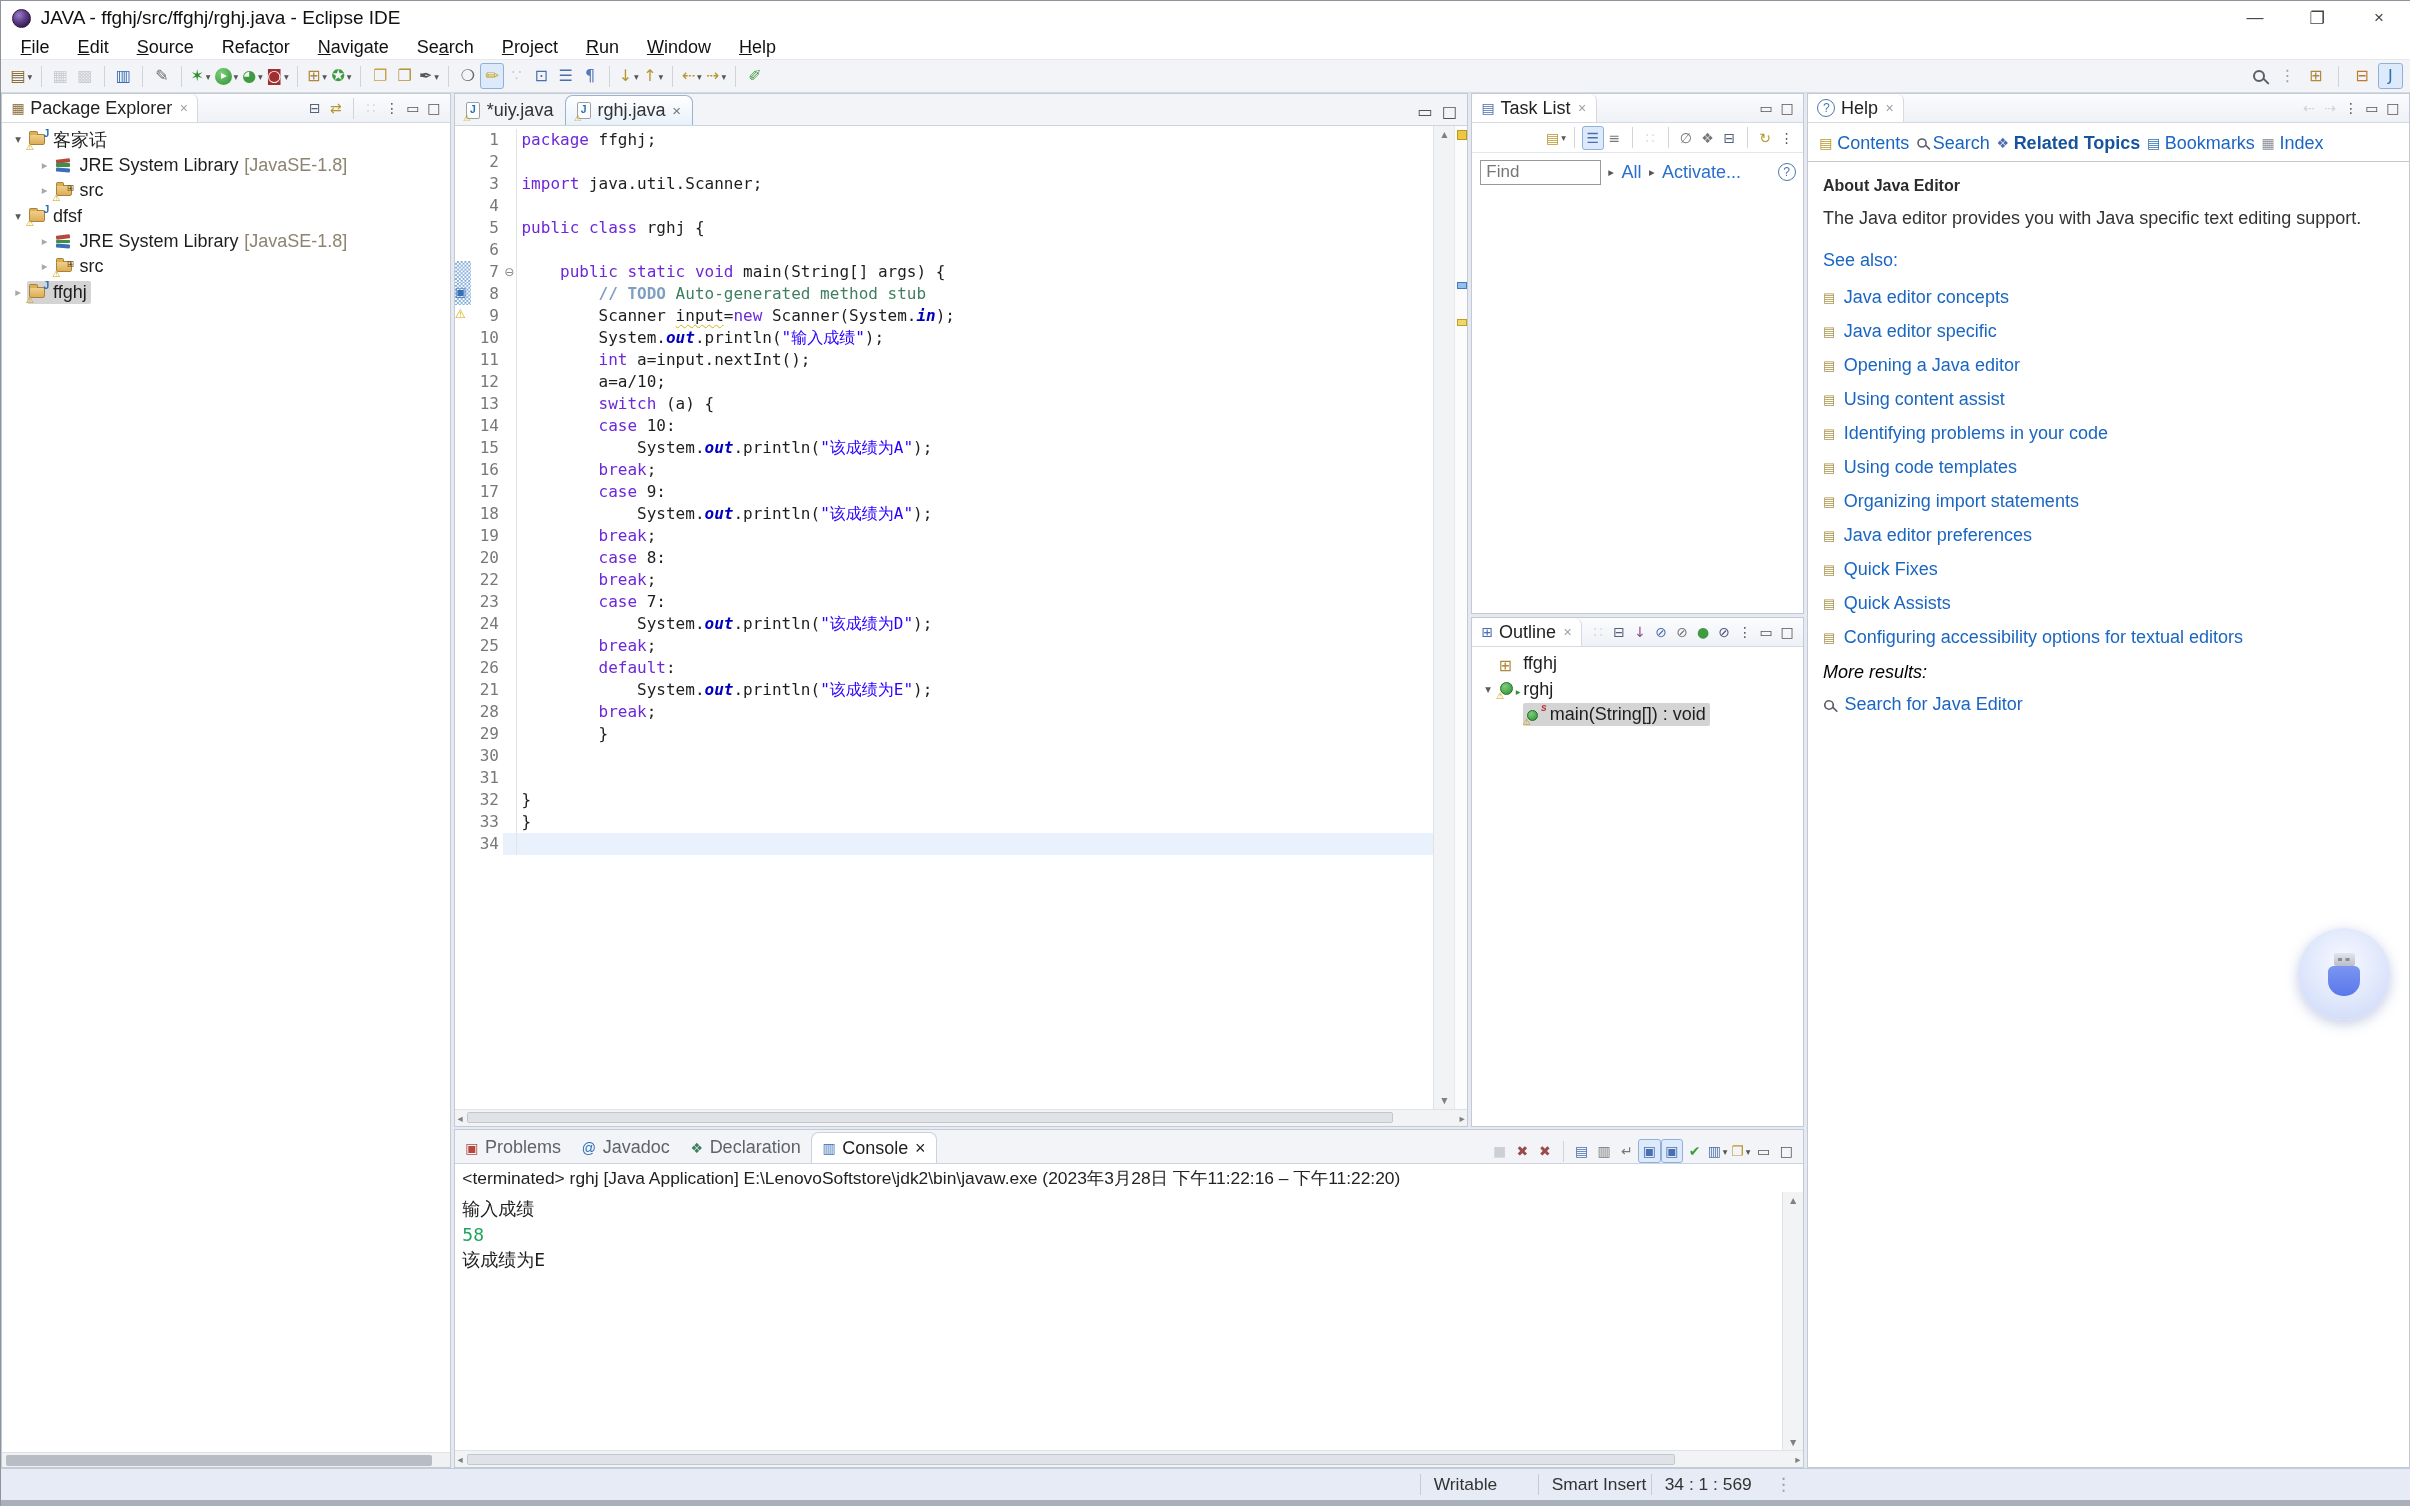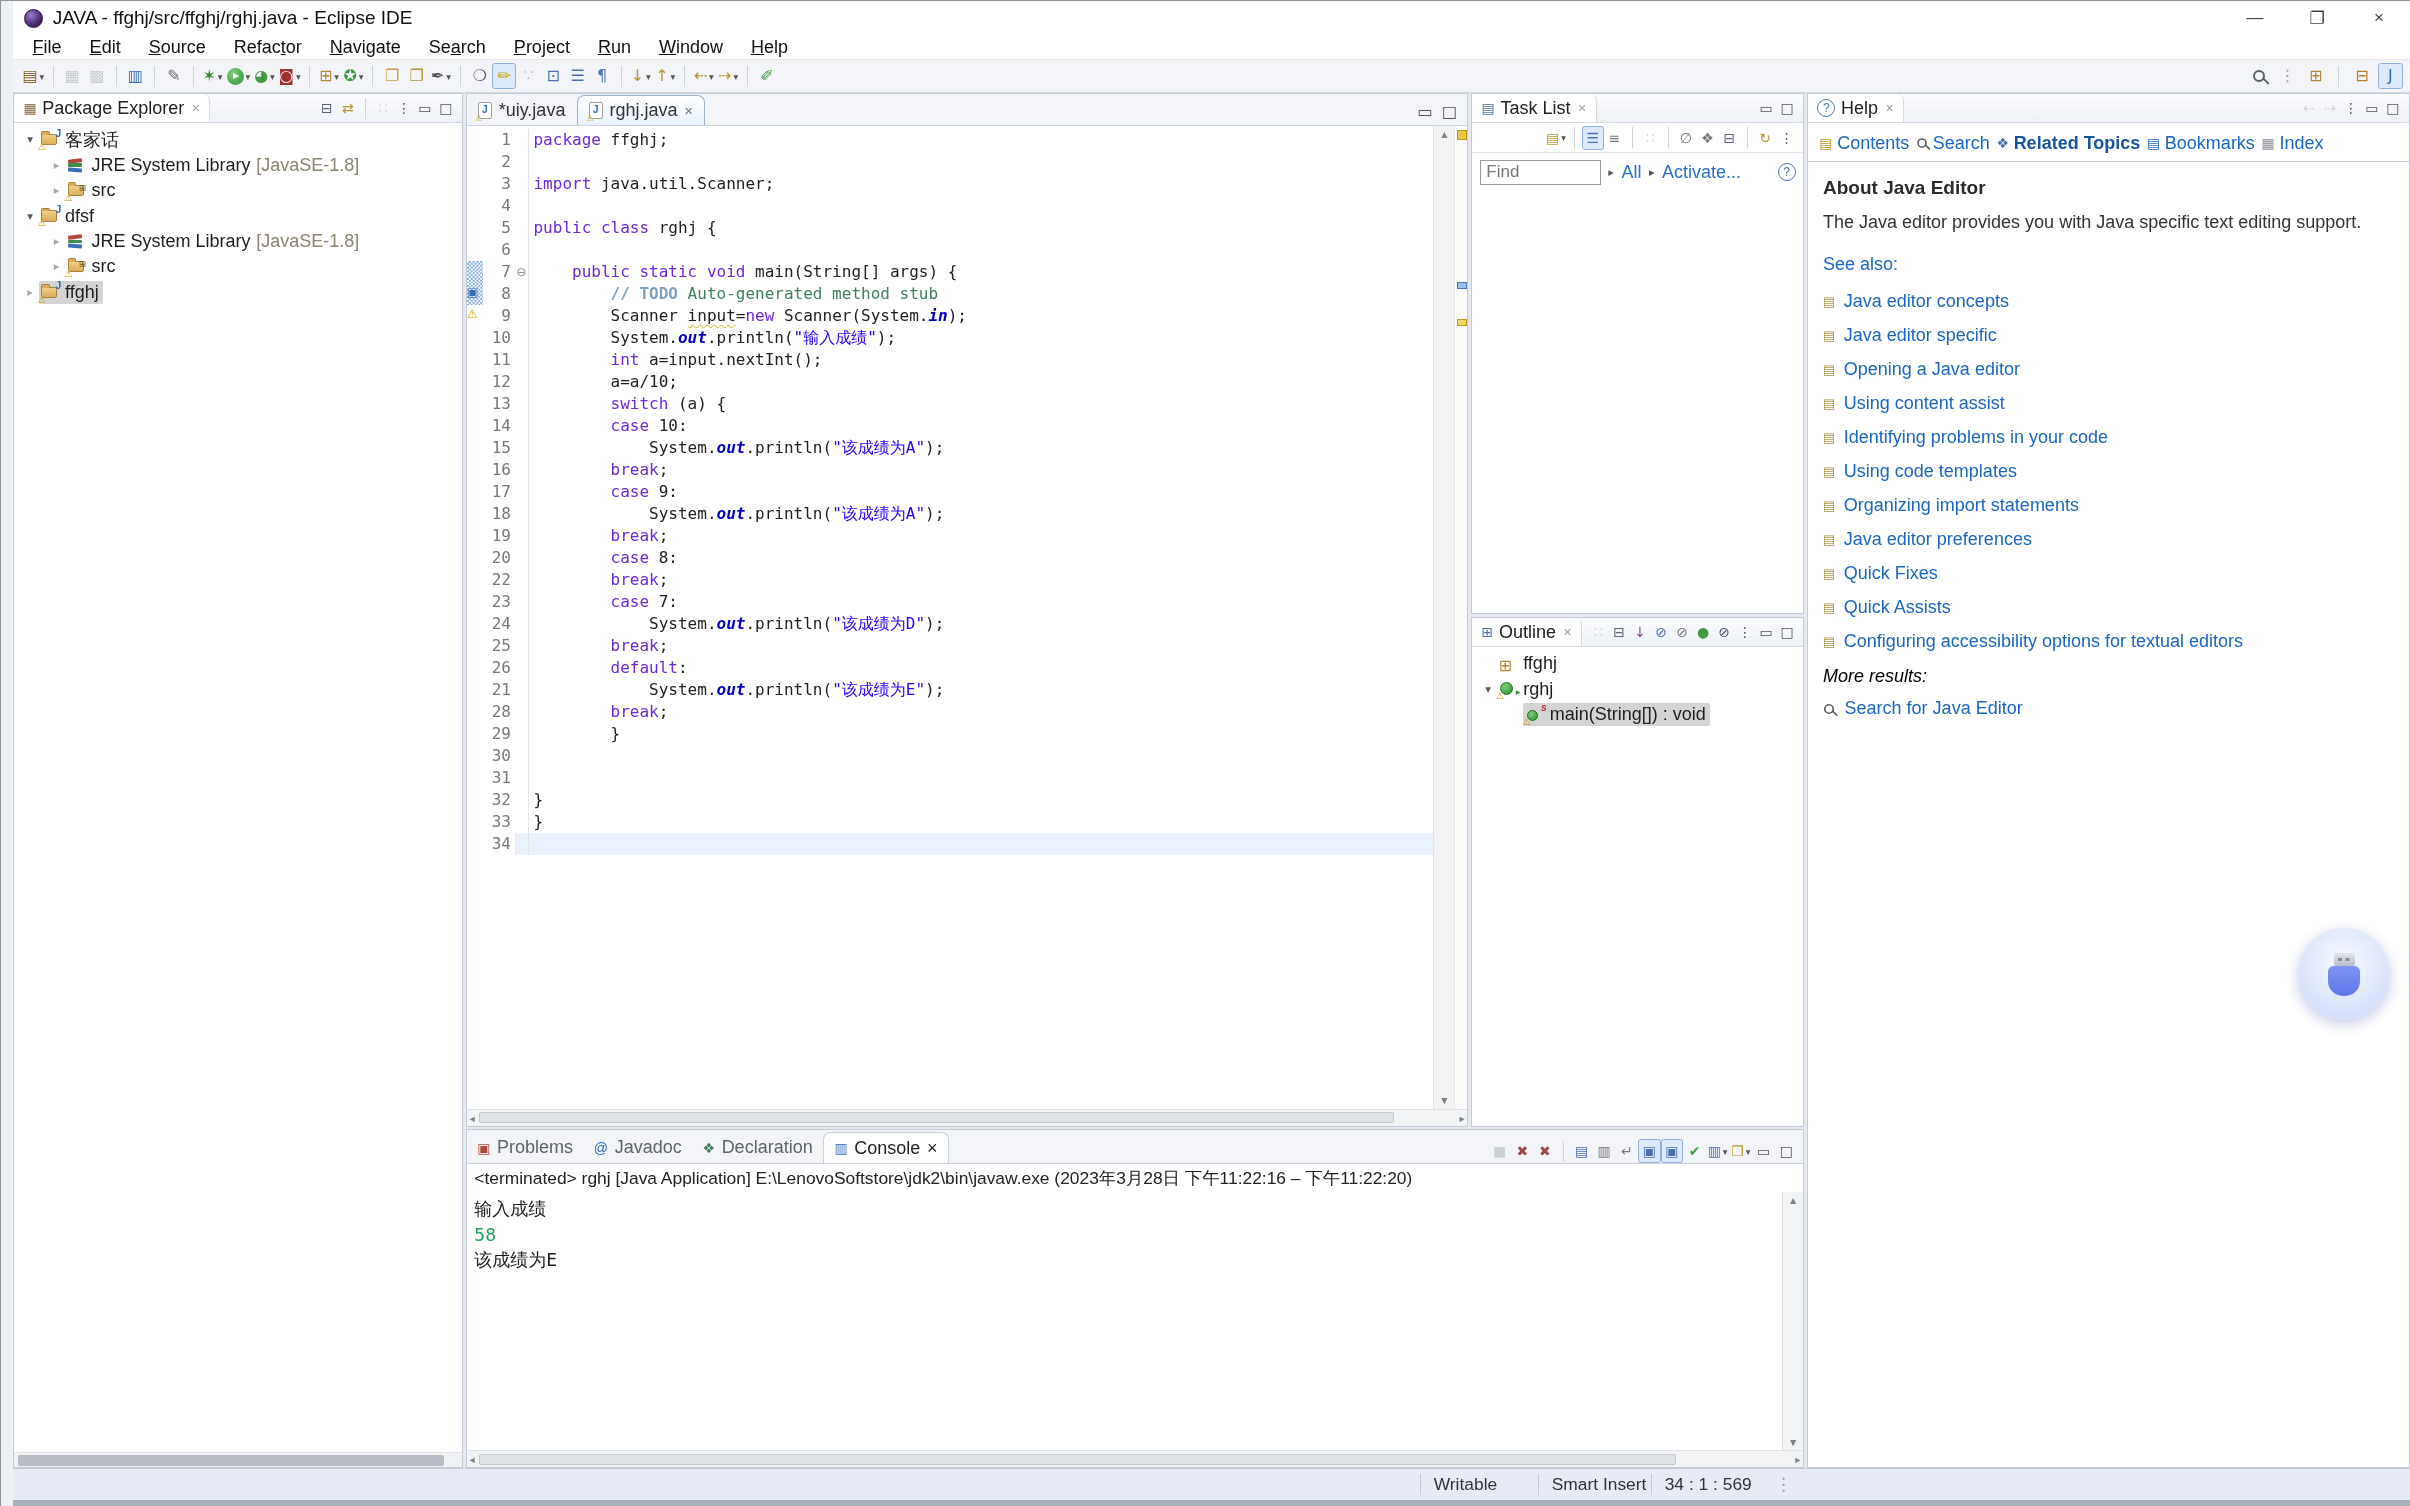--- a/index.html
+++ b/index.html
@@ -1,18 +1,18 @@
 <!DOCTYPE html>
 <html style="font-size:15px"><head>
 <meta charset="utf-8">
 <style>
   * { margin:0; padding:0; box-sizing:border-box; }
   html,body { width:2411px; height:1507px; overflow:hidden; }
   body { font-family:"Liberation Sans","DejaVu Sans",sans-serif; background:#eef0f4; color:#1e1e1e; position:relative; }
-  .window { width:2411px; height:1507px; display:flex; flex-direction:column; border:0.9px solid #8f949c; background:#eef0f4;padding-left:12px; }
+  .window { width:2411px; height:1507px; display:flex; flex-direction:column; border:0.9px solid #8f949c; background:#eef0f4; }
 
   
   .titlebar { height:34px; background:#ffffff; display:flex; align-items:center; flex:none; }
   .applogo { width:19px; height:19px; border-radius:50%; margin:0 9.4px 0 11.3px;
              background:radial-gradient(circle at 35% 30%, #9a7ec9 0%, #5b3b85 45%, #33184f 80%); border:0.9px solid #2a143f; }
   .apptitle { font-size:19px; color:#111; }
   .wctrls { margin-left:auto; display:flex; height:100%; }
   .wbtn { width:62px; height:100%; display:flex; align-items:center; justify-content:center; font-size:17px; color:#444; }
 
   
@@ -123,21 +123,21 @@
   .qmark { width:18px; height:18px; border-radius:50%; border:1.4px solid #4a78b5; color:#4a78b5; font-size:12.2px; display:inline-flex; align-items:center; justify-content:center; margin-left:auto; }
   .pbody { flex:1; background:#fff; }
 
   
   .help { width:603px; flex:none; }
   .helpnav { padding:9.4px 11.3px 7.5px 11.3px; display:flex; align-items:center; gap:6.6px; flex-wrap:nowrap; border-bottom:0.9px solid #c8c8c8; flex:none; }
   .hnav { display:flex; align-items:center; gap:4.7px; font-size:18px; color:#1a66c2; white-space:nowrap; }
   .hnav.active { font-weight:bold; color:#17549e; }
   .hnav .glyph { font-size:14px; }
   .helpcontent { padding:15px 15px; font-size:18px; color:#333; overflow:hidden; }
-  .hheading { font-weight:bold; font-size:19px; color:#2b2b2b; margin-bottom:13px; }
+  .hheading { font-weight:bold; font-size:16px; color:#2b2b2b; margin-bottom:13px; }
   .hbody { margin-bottom:21px; }
   .hsee { color:#1a66c2; margin-bottom:9.4px; }
   .hlink { display:flex; align-items:center; gap:8.5px; height:34px; color:#1a66c2; }
   .hlink .doc { font-size:13px; color:#a9944a; }
   .hmore { color:#000000; margin:7.5px 0 11.3px 0;font-style:italic; }
   .hsearch { display:flex; align-items:center; gap:9.4px; color:#1a66c2; }
 
   
   .console { height:339px; flex:none; }
   .ctabs { height:34px; background:#f2f4f7; border-bottom:0.9px solid #cdd4de; display:flex; align-items:flex-end; flex:none; }

